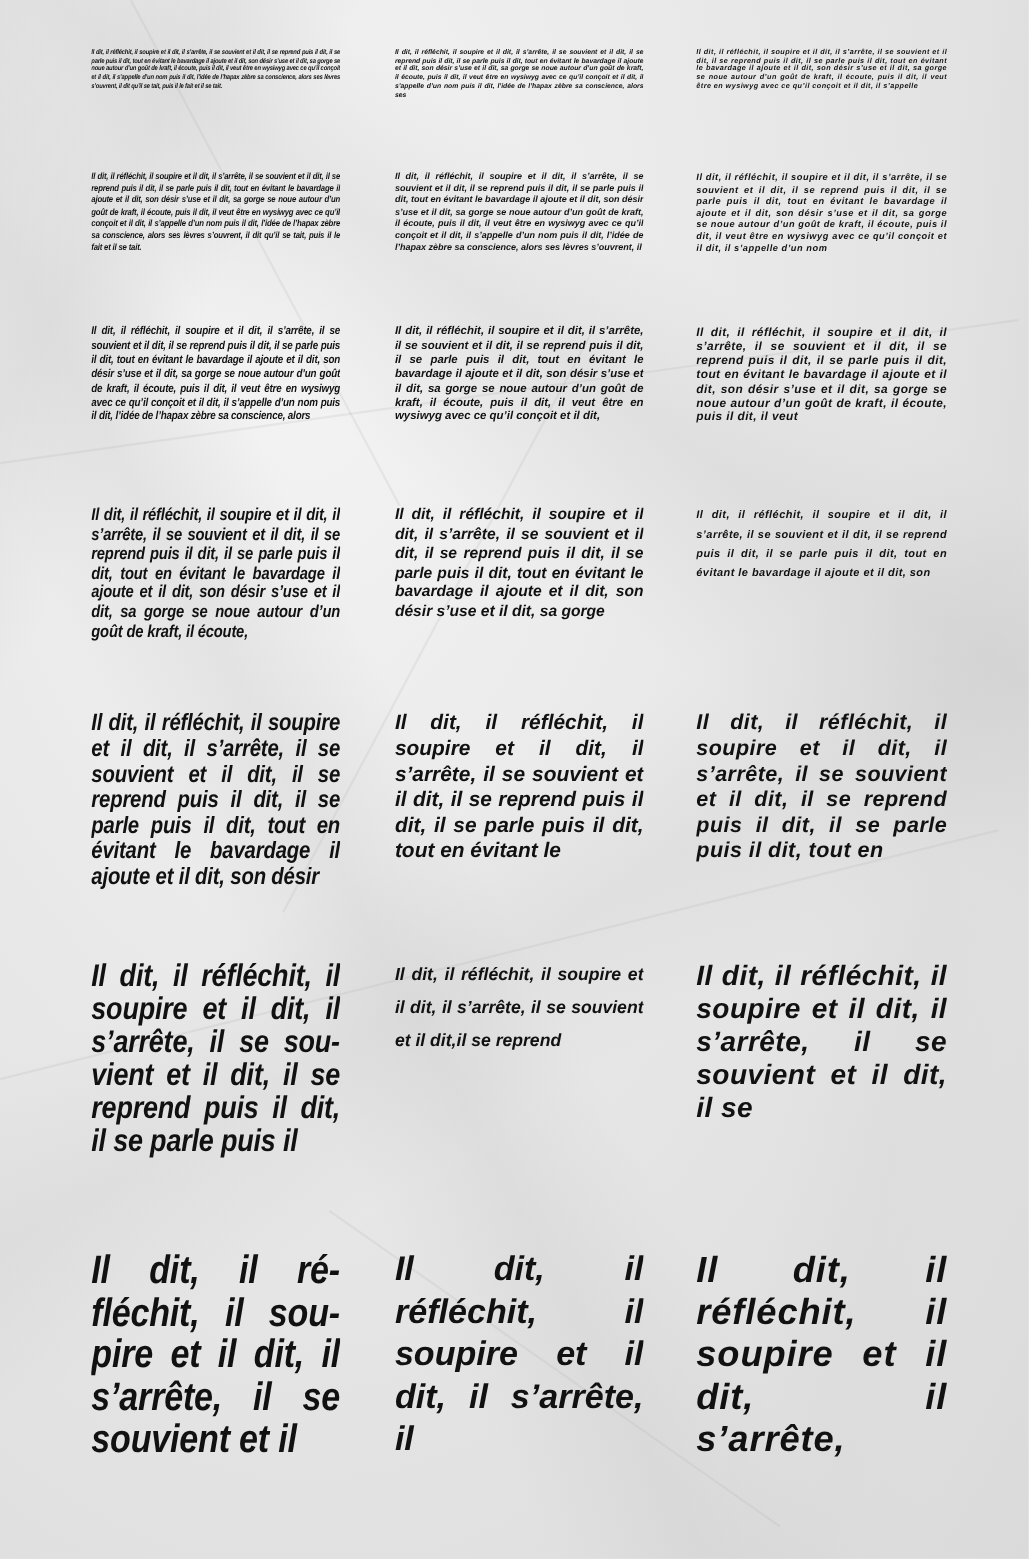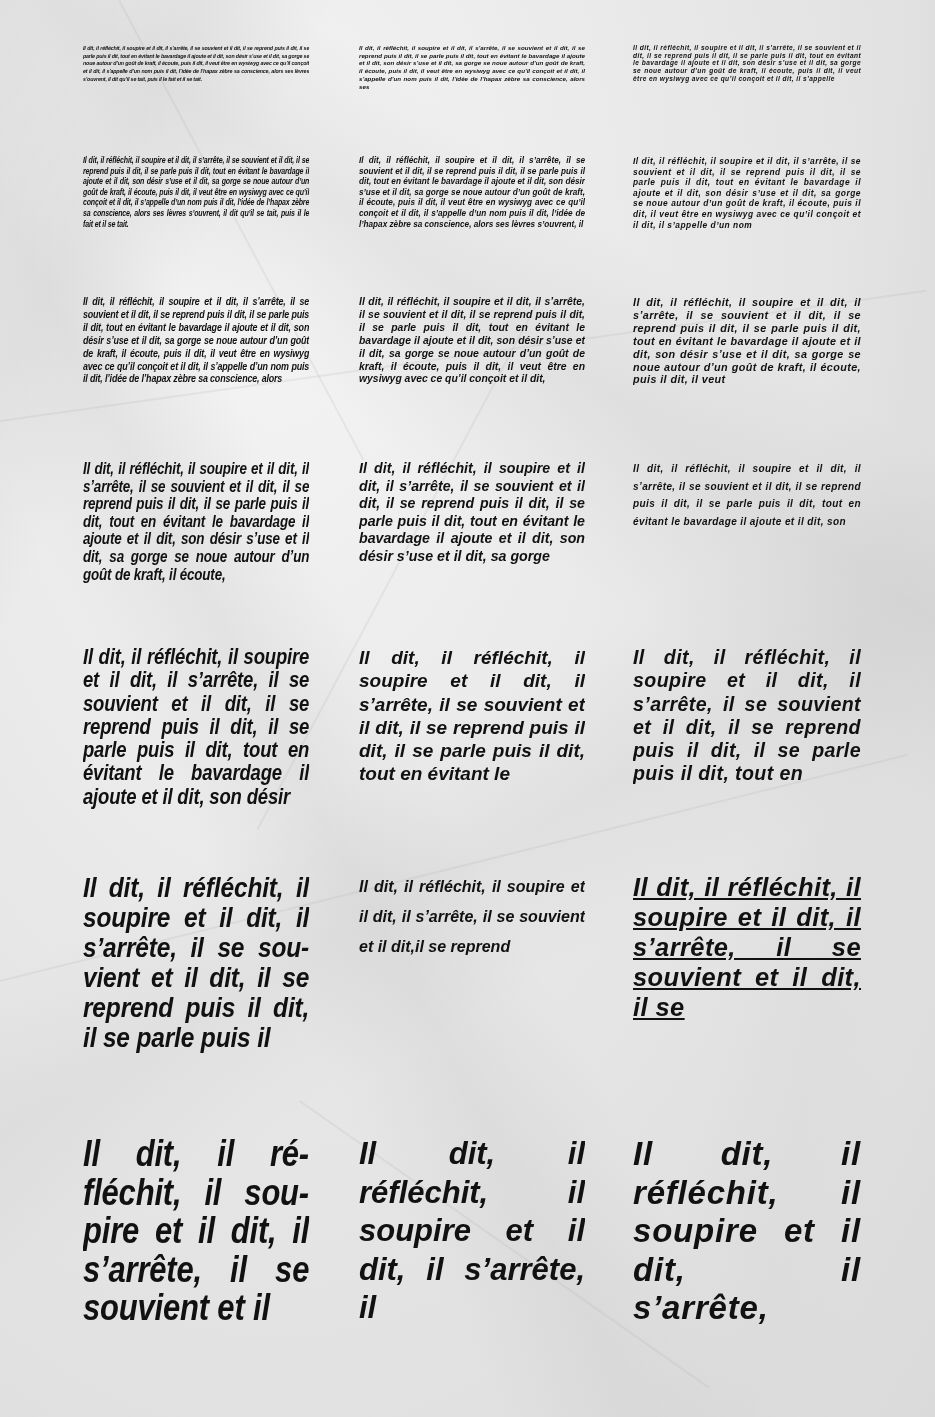--- a/index.html
+++ b/index.html
@@ -35,21 +35,21 @@
   .r3 { top: 296px; font-size: 10.4px; line-height: 12.9px; height: 108px; }
   .r4 { top: 460px; font-size: 14.2px; line-height: 17.6px; height: 130px; }
   .r5 { top: 646px; font-size: 19px;   line-height: 23.3px; height: 170px; }
   .r6 { top: 872px; font-size: 16px;   line-height: 30px;   height: 200px; }
   .r7 { top: 1135px; font-size: 31px;  line-height: 38.5px; height: 235px; }
   .r1.s3, .r2.s3 { font-size: 6.6px; }
   .r2.s3 { font-size: 8.4px; letter-spacing: 0.5px; }
   .r3.s3 { font-size: 10.8px; }
   .r4.s3 { font-size: 10px; }
   .r5.s3 { font-size: 19.6px; }
-  .r6.s3 { font-size: 25.5px; text-decoration: underline; }
+  .r6.s3 { font-size: 25.5px; }
   .r7.s3 { font-size: 33px; letter-spacing: 0.8px; }
   .s1.r4 { width: 263px; font-size: 15.6px; }
   .s1.r5 { width: 263px; font-size: 21.5px; }
   .s1.r6 { width: 263px; font-size: 28.5px; }
   .s1.r7 { width: 263px; font-size: 36px; }
 </style>
 </head>
 <body>
 
 <div class="crease" style="left:120px;top:0;width:520px;transform:rotate(62deg);"></div>

